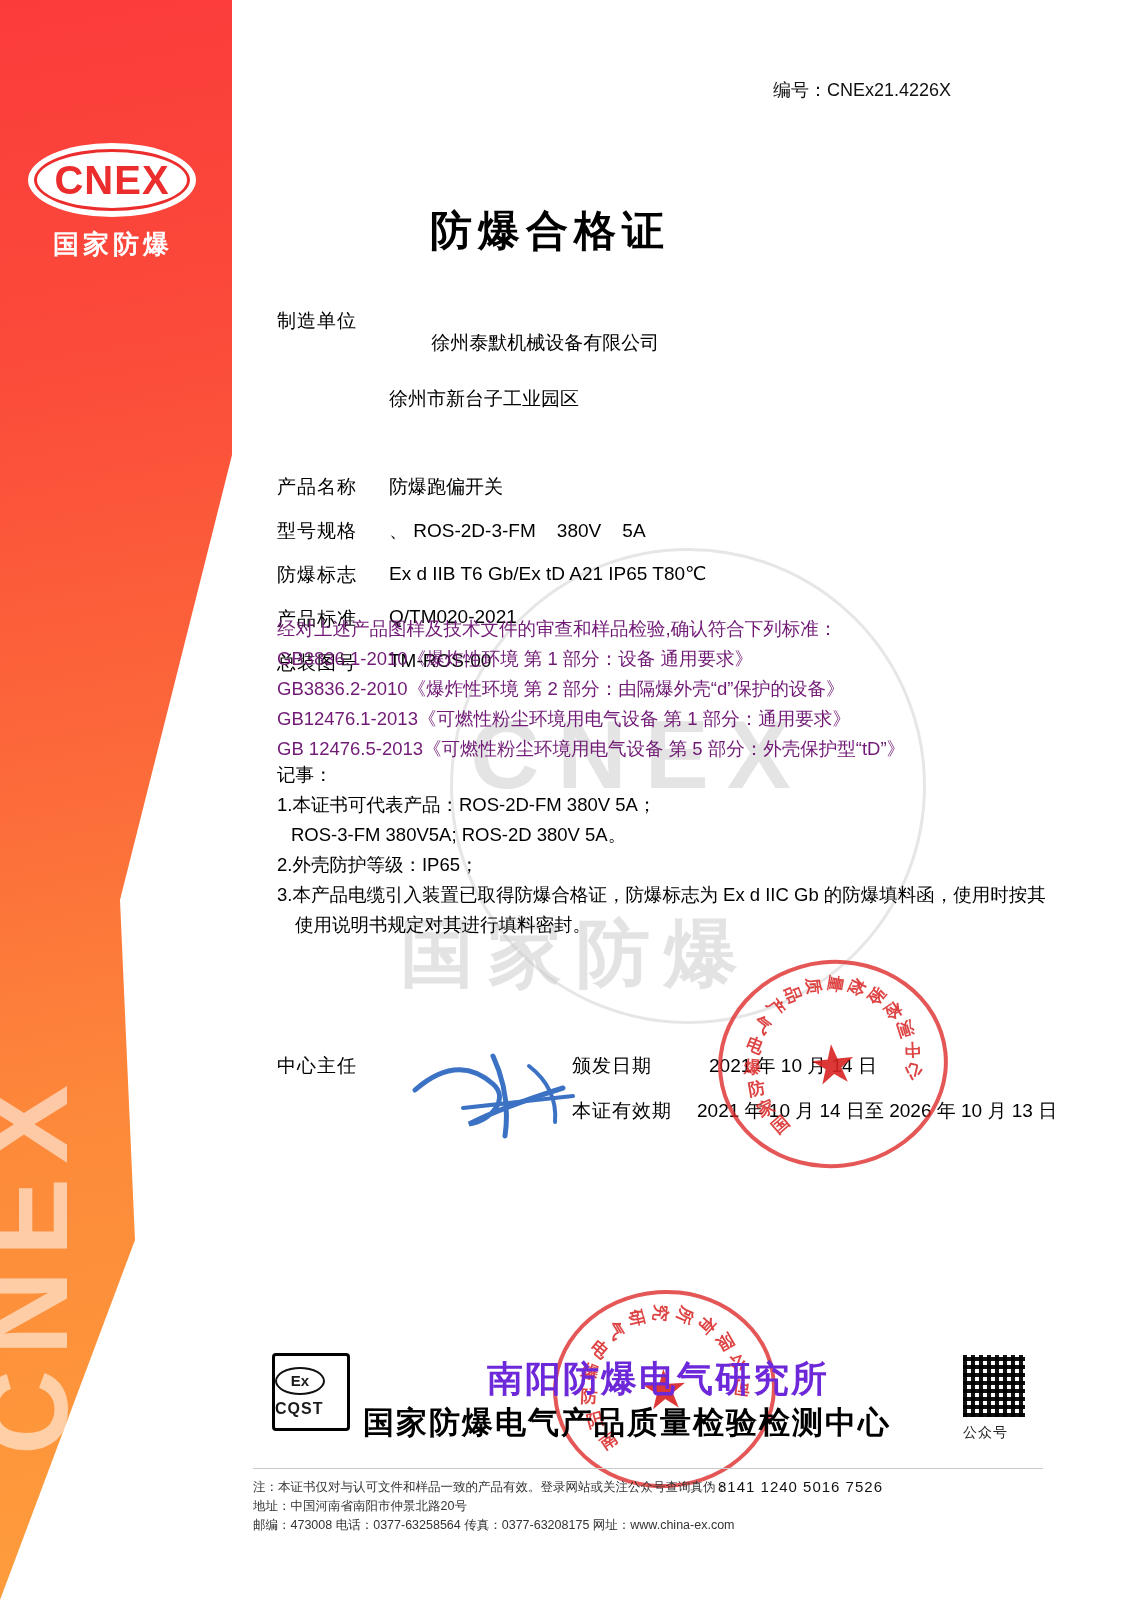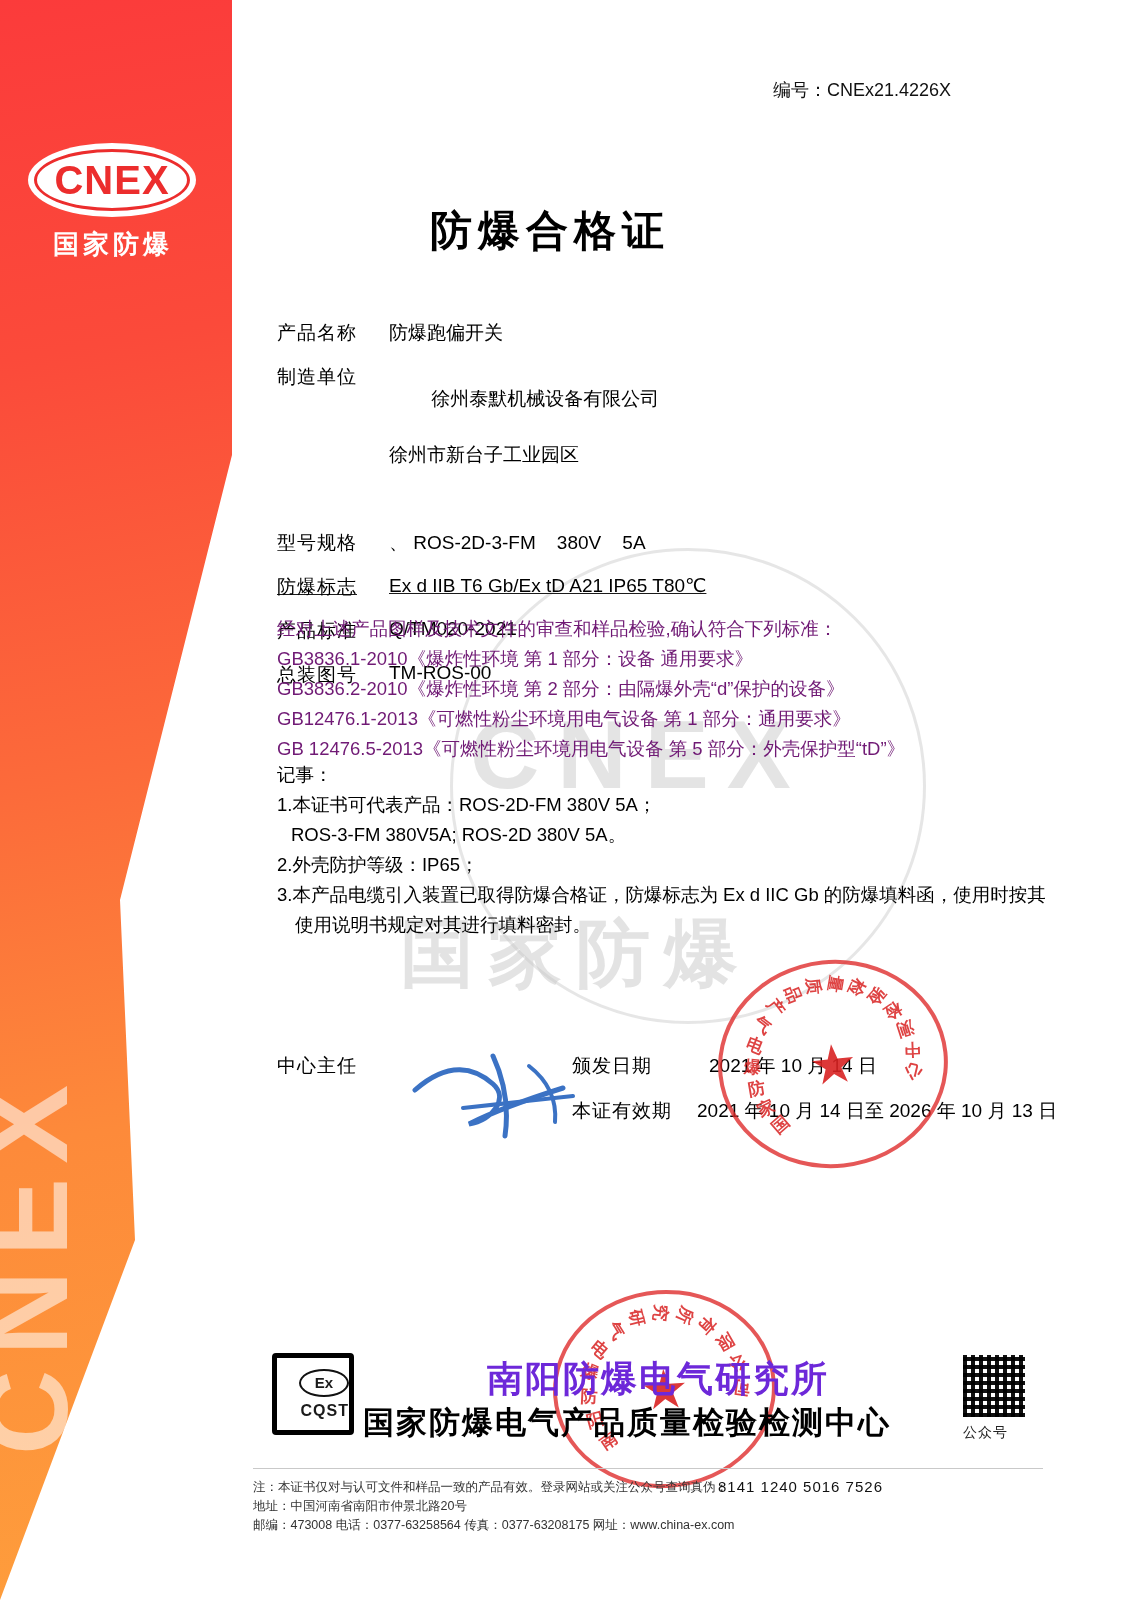--- a/index.html
+++ b/index.html
@@ -298,25 +298,25 @@
     white-space: nowrap;
   }
 
   
   .footer-logo {
     position: absolute;
     left: 272px;
     top: 1353px;
     width: 72px;
     height: 72px;
-    border: 5px solid #000000;
+    border: 3px solid #000000;
     border-radius: 4px;
     display: flex;
     flex-direction: column;
-    align-items: flex-end;
+    align-items: flex-start;
     justify-content: center;
   }
   .footer-logo .ex-oval {
     width: 46px;
     height: 24px;
     border: 2px solid #111;
     border-radius: 50%;
     display: flex;
     align-items: center;
     justify-content: center;
@@ -412,36 +412,36 @@
 
   <div class="cert-no">编号：CNEx21.4226X</div>
 
   <div class="doc-title">防爆合格证</div>
 
   <div class="wm-circle"></div>
   <div class="wm-text-en">CNEX</div>
   <div class="wm-text-cn">国家防爆</div>
 
   <div class="fields">
-    <div class="field-row" style="margin-top:12px;">
-      <div class="field-label">产品名称</div>
-      <div class="field-value">防爆跑偏开关</div>
-    </div>
     <div class="field-row">
       <div class="field-label">制造单位</div>
       <div class="field-value">
         <span>徐州泰默机械设备有限公司</span>
         <span class="sub-line">徐州市新台子工业园区</span>
       </div>
     </div>
     <div class="field-row" style="margin-top:12px;">
+      <div class="field-label">产品名称</div>
+      <div class="field-value">防爆跑偏开关</div>
+    </div>
+    <div class="field-row" style="margin-top:12px;">
       <div class="field-label">型号规格</div>
       <div class="field-value">、 ROS-2D-3-FM    380V    5A</div>
     </div>
-    <div class="field-row" style="margin-top:12px;text-decoration:underline;">
+    <div class="field-row" style="margin-top:12px;">
       <div class="field-label">防爆标志</div>
       <div class="field-value">Ex d IIB T6 Gb/Ex tD A21 IP65 T80℃</div>
     </div>
     <div class="field-row" style="margin-top:12px;">
       <div class="field-label">产品标准</div>
       <div class="field-value">Q/TM020-2021</div>
     </div>
     <div class="field-row" style="margin-top:12px;">
       <div class="field-label">总装图号</div>
       <div class="field-value">TM-ROS-00</div>

